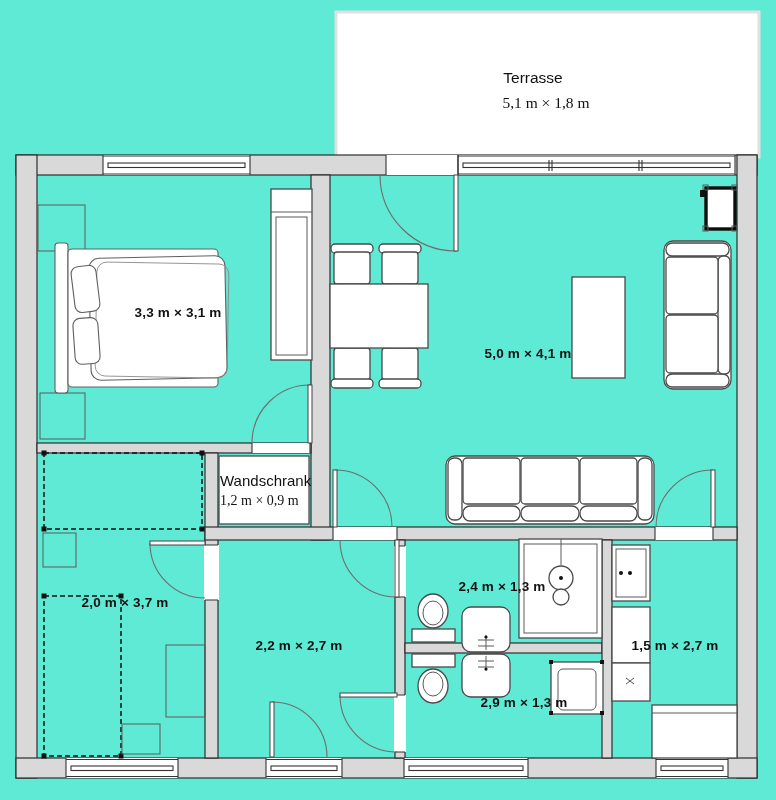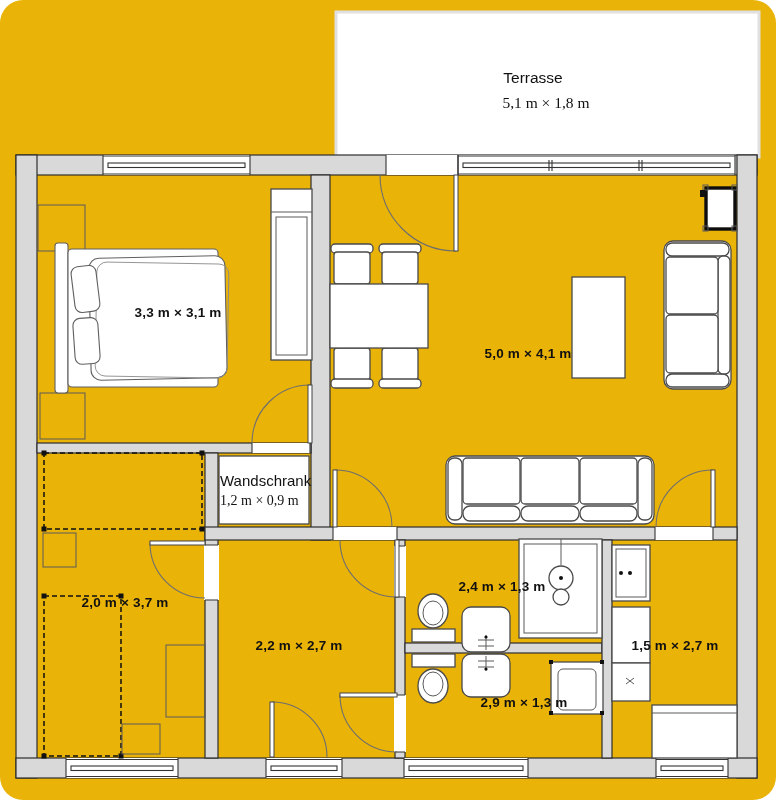--- a/index.html
+++ b/index.html
@@ -1,20 +1,20 @@
 <!DOCTYPE html>
 <html style="--wall_fill: #d9d9d9; --wall_stroke: #2e2e2e; --furniture: #4a4a4a; --terrace_border: #e0e0e0; --text: #111111;"><head>
 <meta charset="utf-8">
 <style>
   :root{
     --wall_fill:#d9d9d9; --wall_stroke:#2e2e2e; --furniture:#4a4a4a;
     --terrace_border:#e0e0e0; --text:#111111;
   }
   html,body{margin:0;padding:0;background:#ffffff;}
-  .stage{width:776px;height:800px;position:relative;background:#eab308;border-radius:23px;}
+  .stage{width:776px;height:800px;position:relative;background:#5eead4;}
   .wall{fill:var(--wall_fill);stroke:var(--wall_stroke);stroke-width:1.2;}
   .opening{fill:#ffffff;stroke:none;}
   .sym{fill:none;stroke:#333;stroke-width:1.1;}
   .band{fill:#ffffff;stroke:#333;stroke-width:1.1;}
   .furn{fill:#ffffff;stroke:var(--furniture);stroke-width:1.3;}
   .furnthin{fill:none;stroke:#5a5a5a;stroke-width:1;}
   .sketch{fill:#ffffff;stroke:#606060;stroke-width:1.1;}
   .sketch2{fill:none;stroke:#8a8a8a;stroke-width:0.9;}
   .door{fill:none;stroke:#6e6e6e;stroke-width:1.1;}
   .leaf{fill:#ffffff;stroke:#444;stroke-width:1;}

